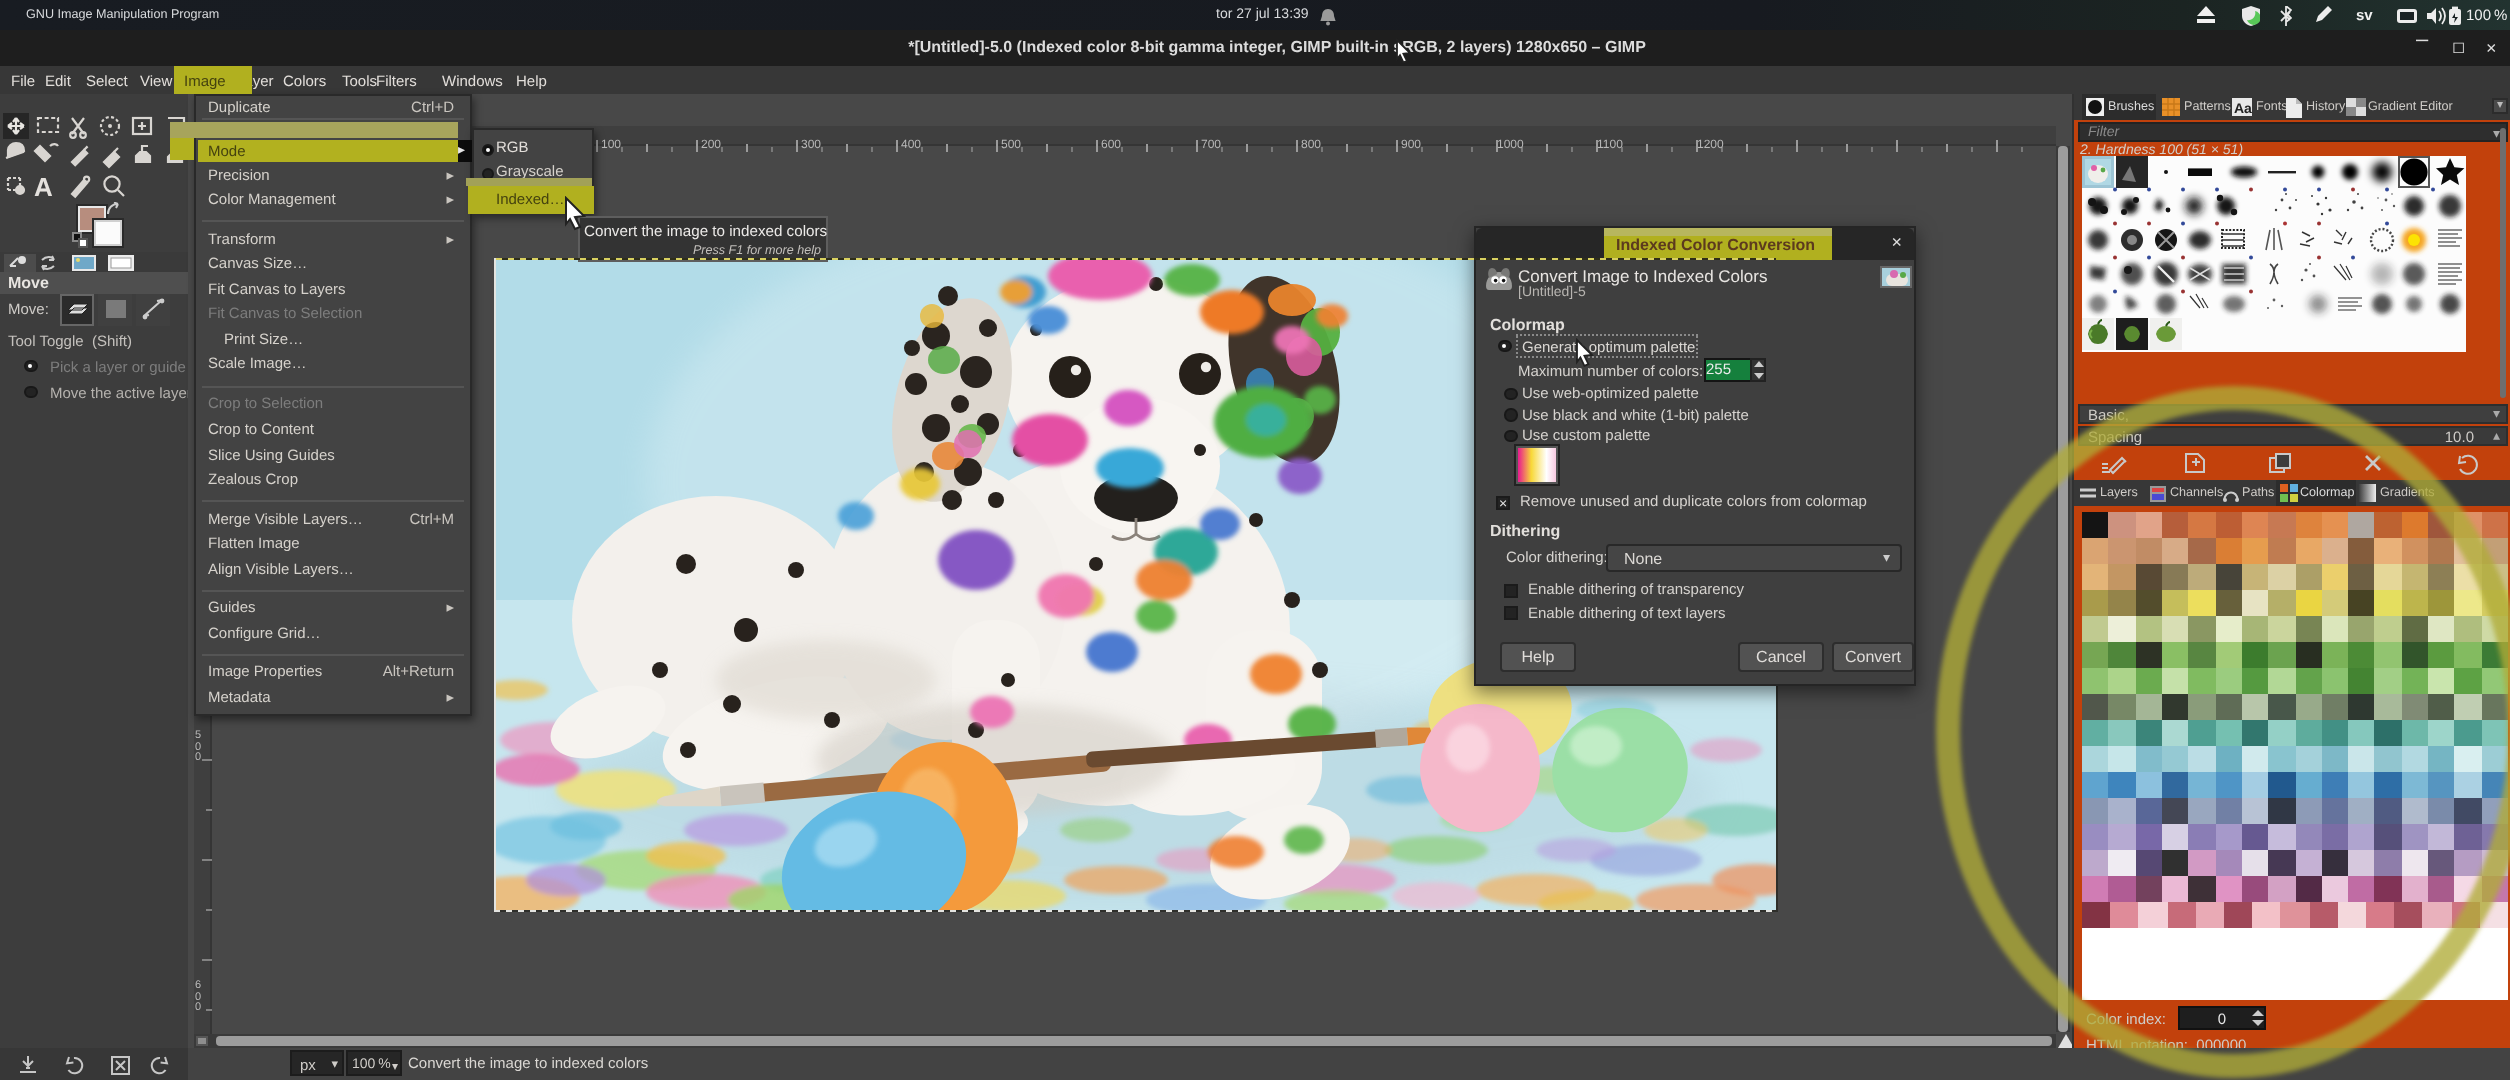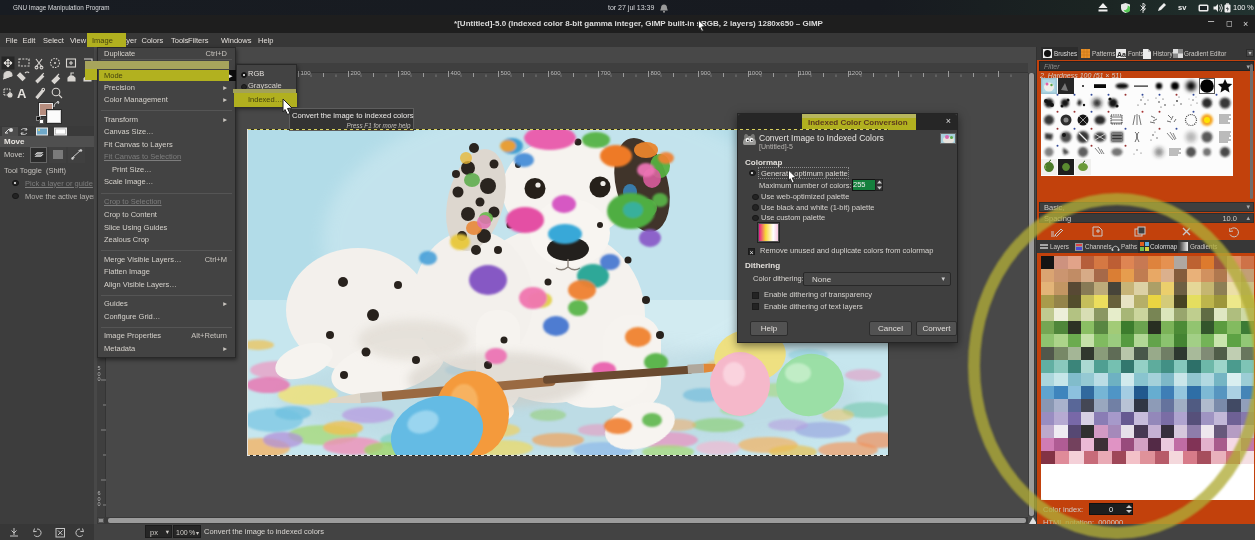--- a/index.html
+++ b/index.html
@@ -13,21 +13,21 @@
 #titlebar{left:0;top:15px;width:1255px;height:18px;background:#1e1e1e;color:#dcdcdc;font-size:8px;font-weight:bold;text-align:center;line-height:18px;padding-left:22px;}
 
 #menubar{left:0;top:33px;width:1255px;height:14.5px;background:#373737;color:#e2deda;font-size:7.5px;}
 #menubar span{position:absolute;top:3px;white-space:nowrap;}
 
 #leftdock{left:0;top:46.5px;width:94px;height:493.5px;background:#3d3d3d;}
 #rightdock{left:1036px;top:46.5px;width:219px;height:493.5px;background:#c2410c;border-left:1px solid #313131;}
 #canvasarea{left:94px;top:46.5px;width:942px;height:477px;background:#484848;}
 #statusbar{left:94px;top:523.5px;width:1161px;height:16.5px;background:#434343;color:#d6d6d6;font-size:7.5px;}
 .f7{font-size:7.5px;color:#cfccc8;white-space:nowrap;}
-.dis{color:#7d7d7d;text-decoration:underline;}
+.dis{color:#7d7d7d;}
 
 #imgmenu{left:97px;top:46.5px;width:139px;height:311px;background:#434343;border:1px solid #292929;box-shadow:1px 2px 4px rgba(0,0,0,.45);}
 .mi{position:absolute;left:1px;right:1px;height:12.6px;line-height:12.6px;font-size:7.5px;color:#d6d2cc;padding-left:5px;white-space:nowrap;}
 .mi .ac{position:absolute;right:7px;color:#c9c5bf;}
 .msep{position:absolute;left:3px;right:3px;height:1px;background:#555;}
 
 #submenu{left:235.5px;top:63.5px;width:61px;height:43.5px;background:#434343;border:1px solid #292929;box-shadow:1px 2px 4px rgba(0,0,0,.45);}
 
 #tooltip{left:288.5px;top:108px;width:125px;height:22.5px;background:#333333;border:1px solid #5e5e5e;}
 

